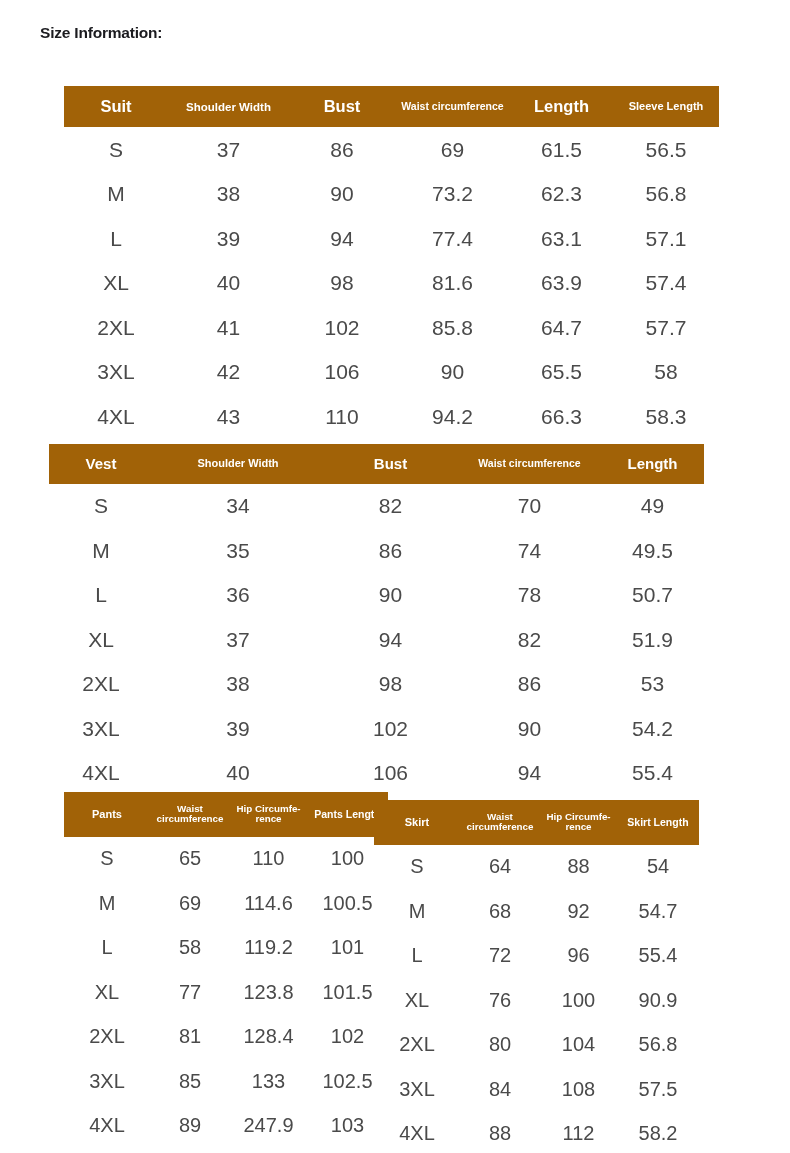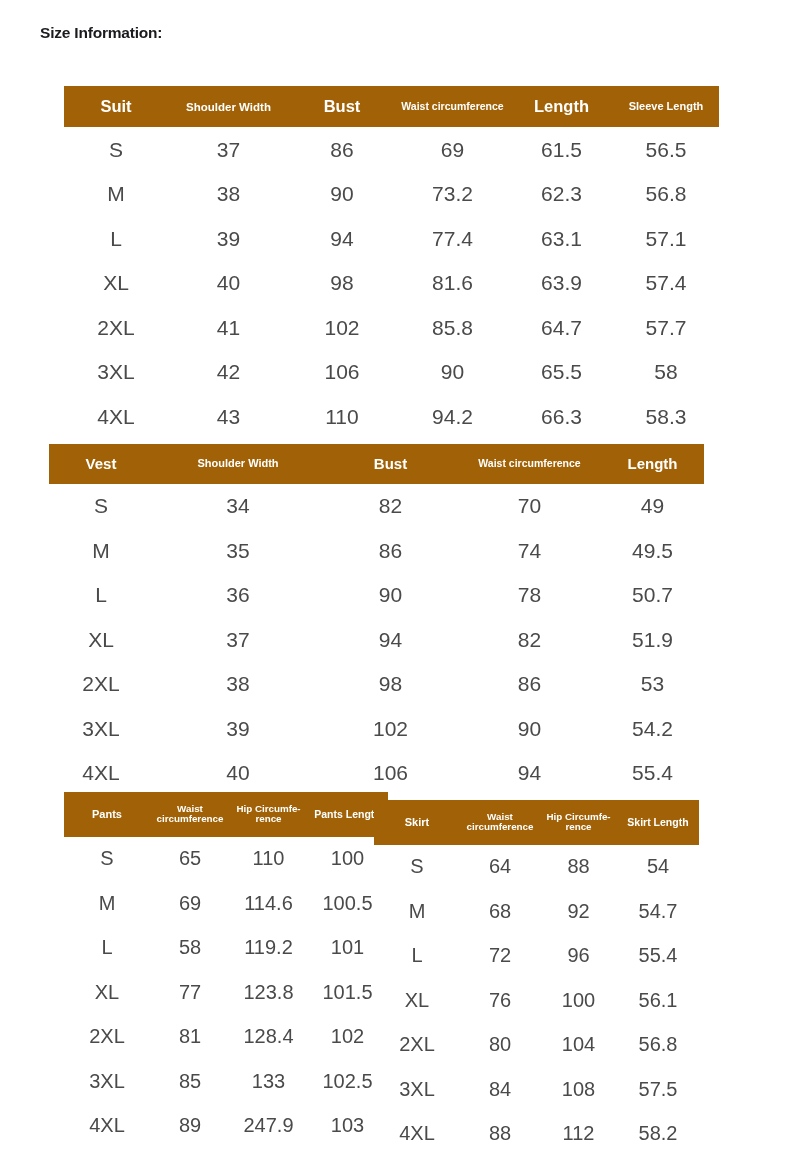--- a/index.html
+++ b/index.html
@@ -382,21 +382,21 @@
       <tr>
         <td>L</td>
         <td>72</td>
         <td>96</td>
         <td>55.4</td>
       </tr>
       <tr>
         <td>XL</td>
         <td>76</td>
         <td>100</td>
-        <td>56.1</td>
+        <td>90.9</td>
       </tr>
       <tr>
         <td>2XL</td>
         <td>80</td>
         <td>104</td>
         <td>56.8</td>
       </tr>
       <tr>
         <td>3XL</td>
         <td>84</td>

